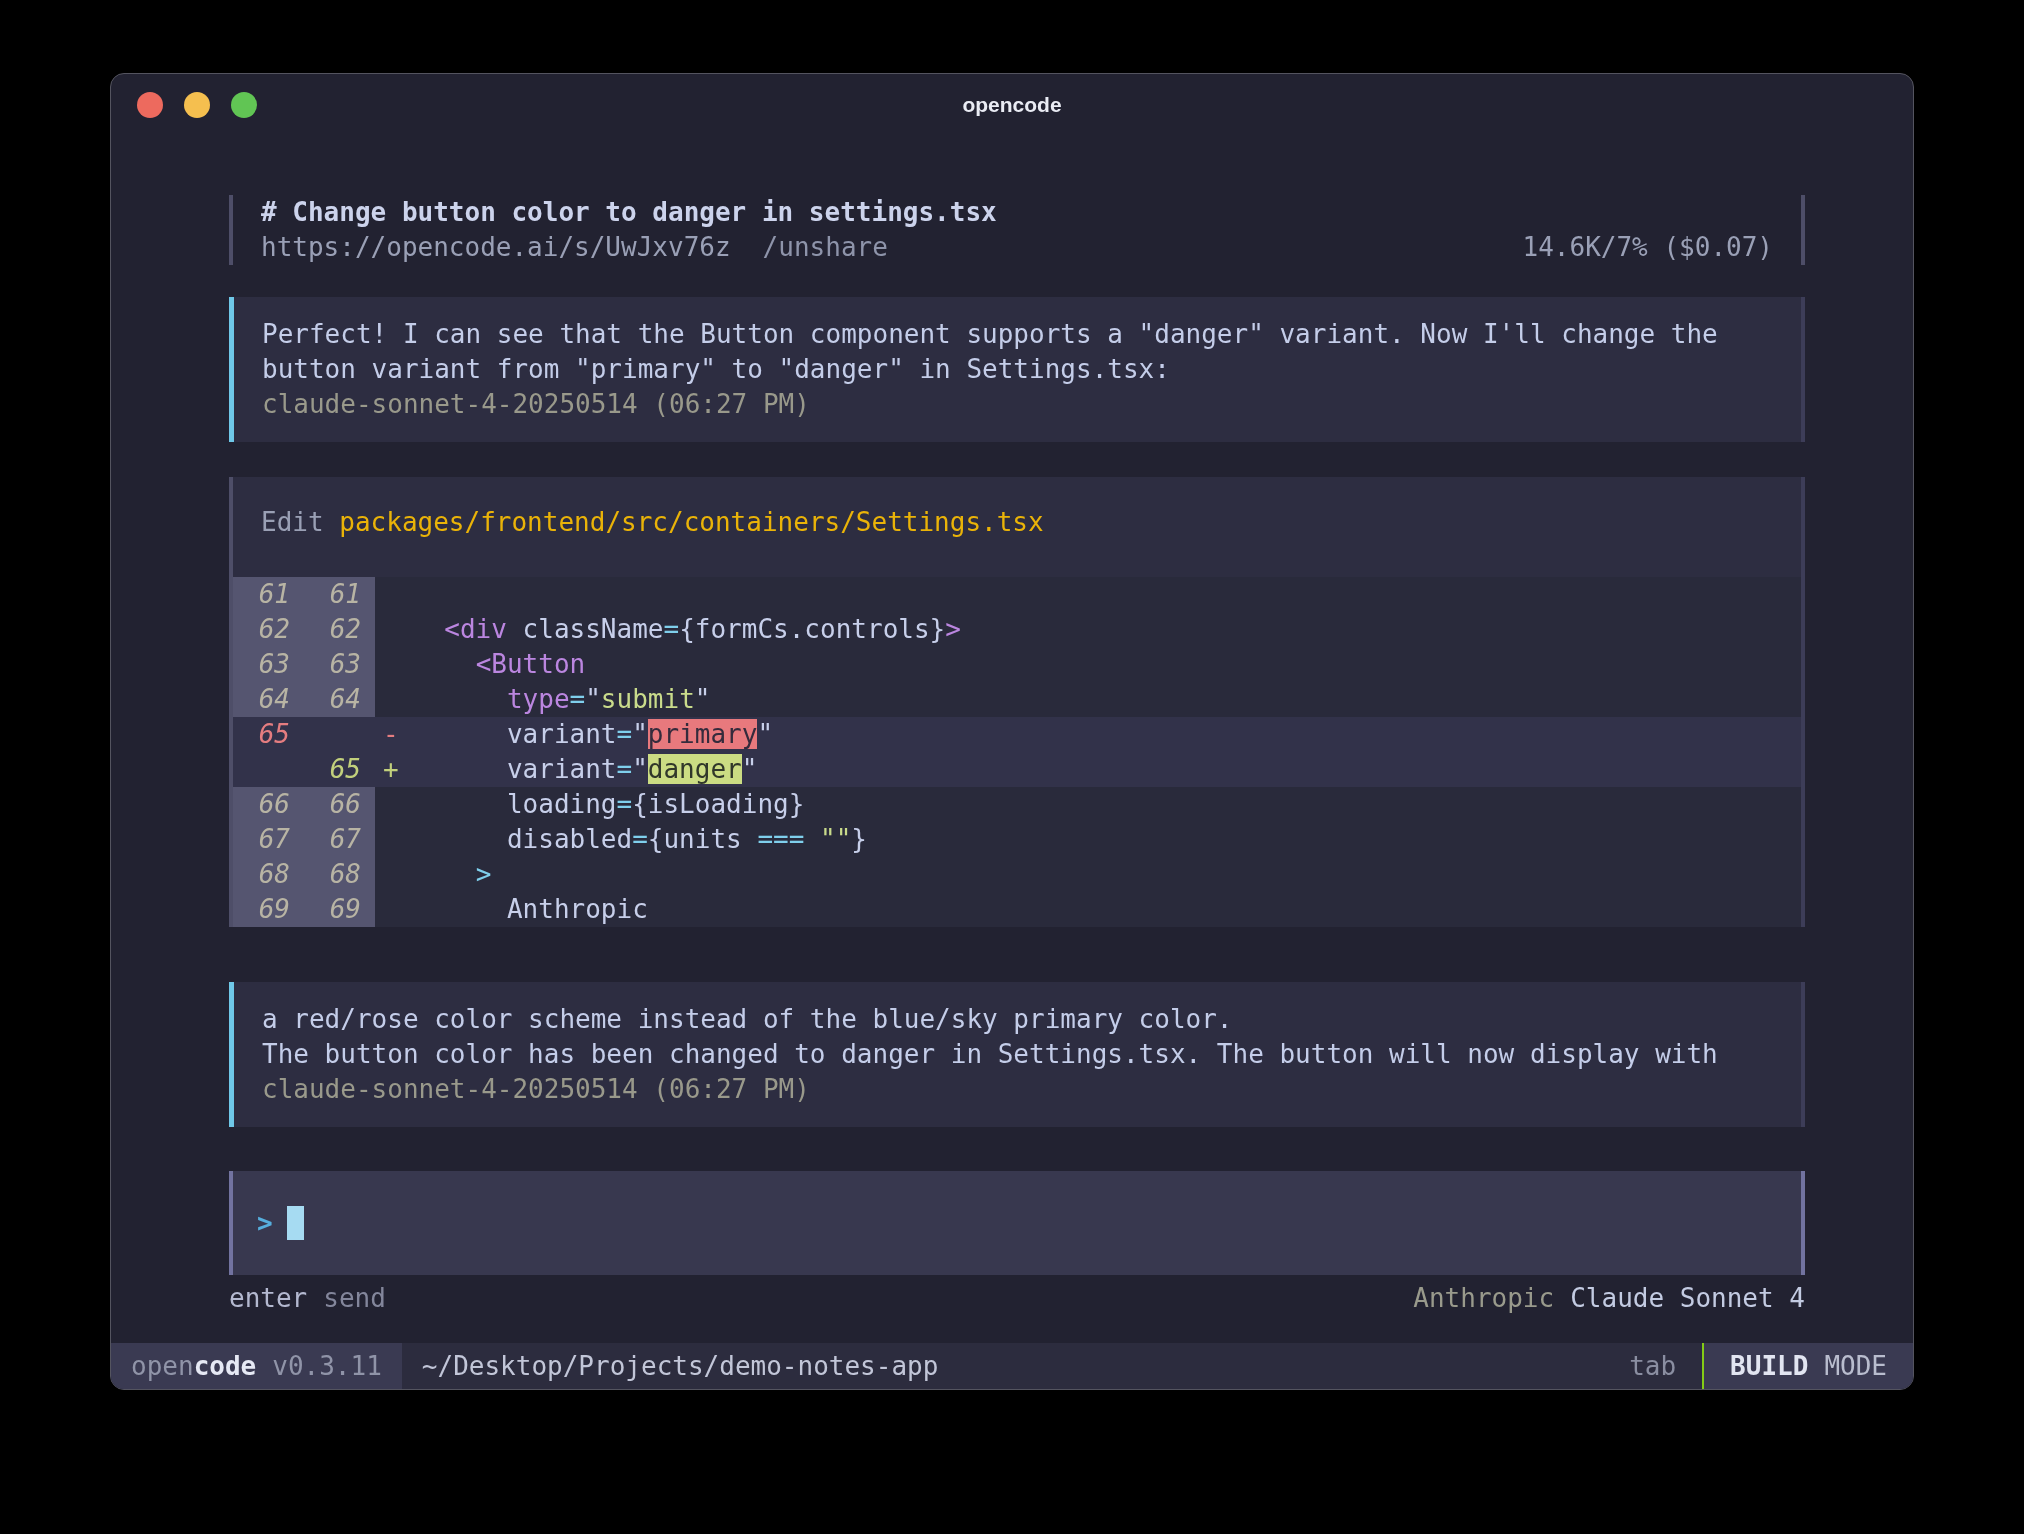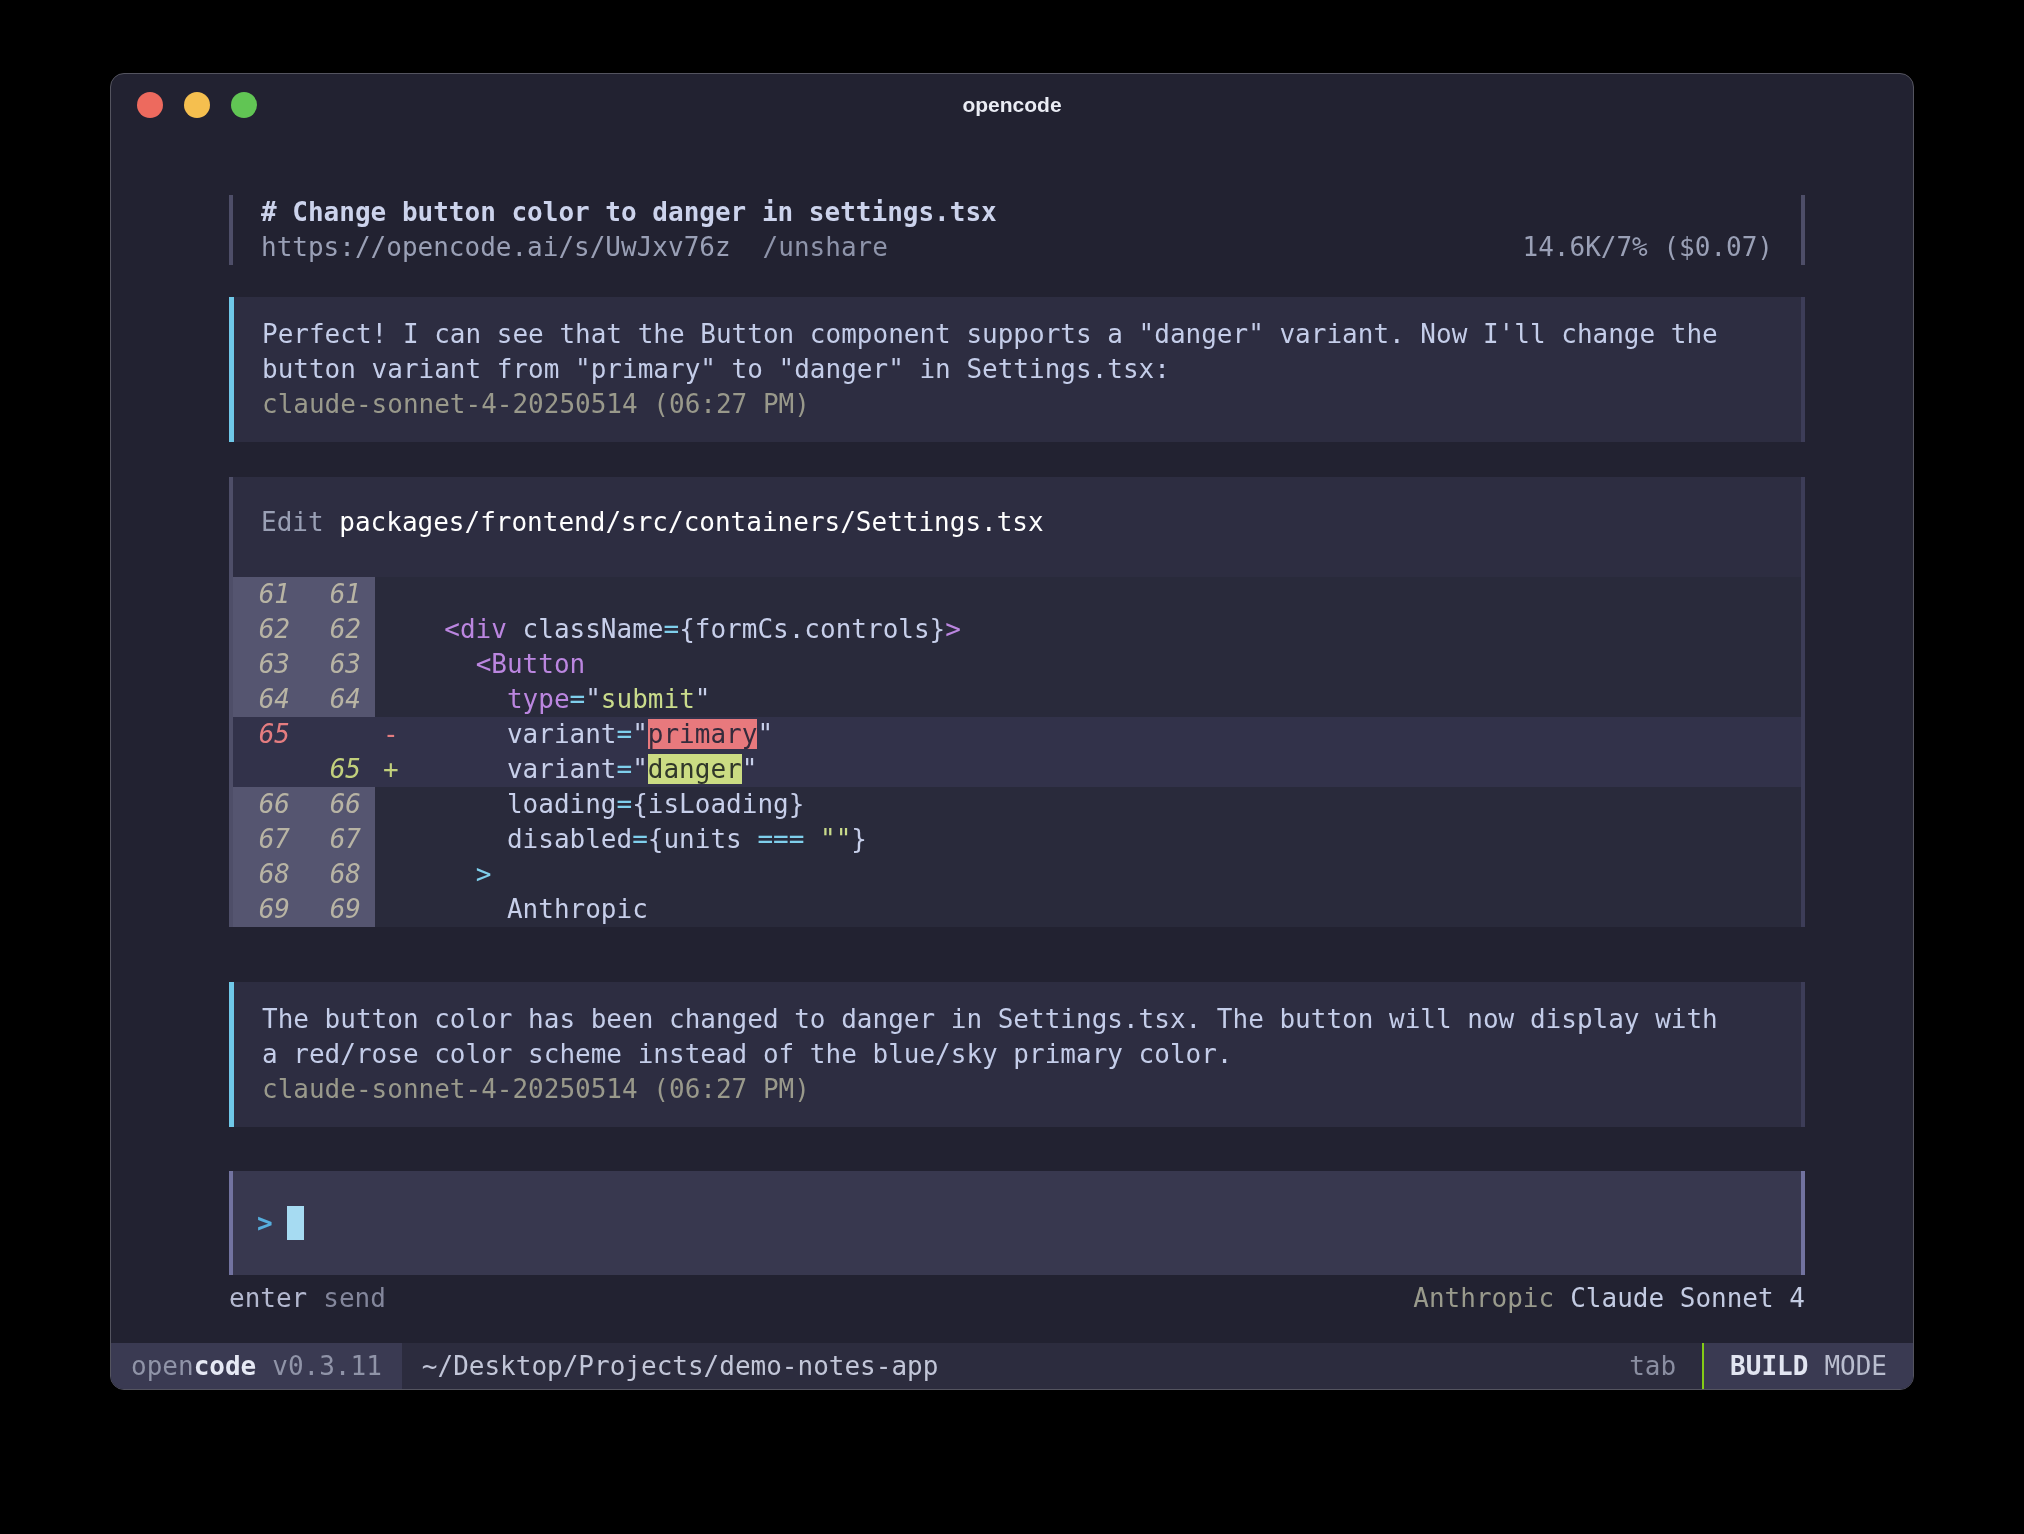--- a/index.html
+++ b/index.html
@@ -47,21 +47,21 @@
   .msg-meta { color:#99998b; }
 
   
   .edit-block {
     margin-top:35px; background:#2d2d41;
     border-left:4px solid #4e4e68; border-right:4px solid #3d3d58;
     padding-top:28px;
   }
   .edit-header { padding:0 28px; margin-bottom:37px; }
   .edit-label { color:#9aa0b5; }
-  .edit-path { color:#ffffff; }
+  .edit-path { color:#eab308; }
   .diff { background:#292a3b; }
   .diff-row { display:flex; height:35px; line-height:35px; font-size:26px; }
   .ln { width:71px; flex:none; text-align:right; padding-right:14px; box-sizing:border-box;
         color:#b8b4a4; background:#555570;font-style:italic; }
   .marker { width:38px; flex:none; padding-left:8px; box-sizing:border-box; color:#c7cfea; }
   .code { white-space:pre; color:#c7cfea; }
   .diff-row.del, .diff-row.add { background:#32324a; }
   .diff-row.del .ln, .diff-row.add .ln { background:transparent; }
   .diff-row.del .ln-old, .diff-row.del .marker { color:#e57d80; }
   .diff-row.add .ln-new, .diff-row.add .marker { color:#c2d07c; }
@@ -197,22 +197,22 @@
         <div class="diff-row ctx">
           <span class="ln ln-old">69</span>
           <span class="ln ln-new">69</span>
           <span class="marker"></span>
           <span class="code"><span class="seg-t">      Anthropic</span></span>
         </div>
       </div>
   </div>
 
   <div class="col mono msg msg-2">
+    <div>a red/rose color scheme instead of the blue/sky primary color.</div>
     <div>The button color has been changed to danger in Settings.tsx. The button will now display with</div>
-    <div>a red/rose color scheme instead of the blue/sky primary color.</div>
     <div class="msg-meta">claude-sonnet-4-20250514 (06:27 PM)</div>
   </div>
 
   <div class="col mono input-block">
     <span class="prompt">&gt;</span>
       <span class="cursor"></span>
   </div>
 
   <div class="col mono hints">
     <span class="hint-key">enter</span>

